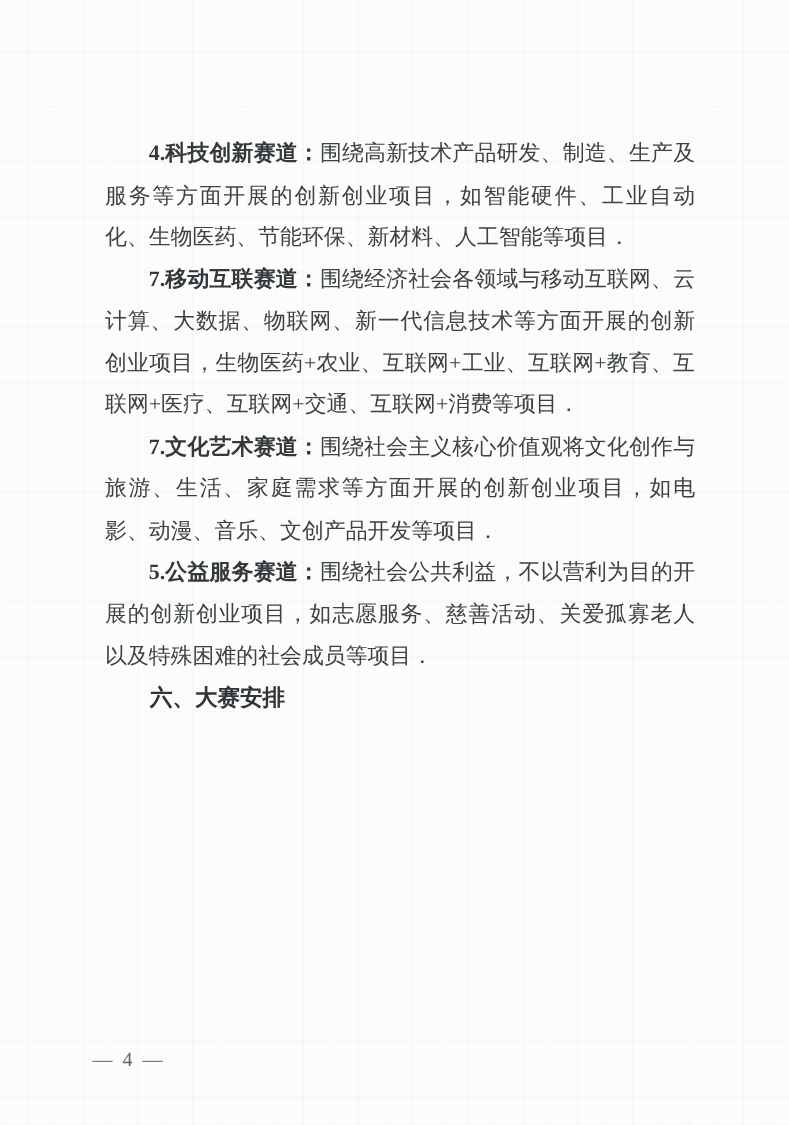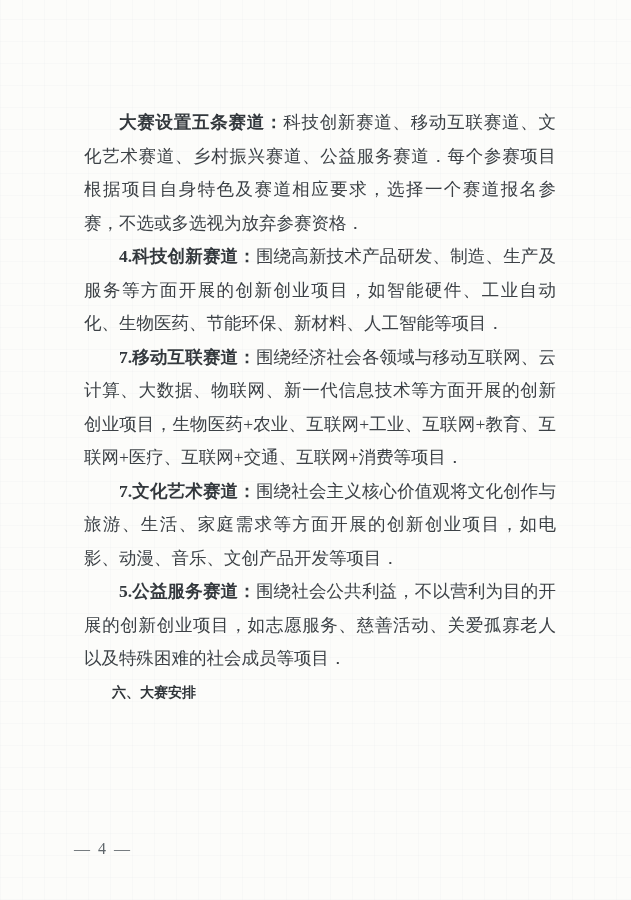--- a/index.html
+++ b/index.html
@@ -39,41 +39,38 @@
   }
   .lead {
     font-weight: bold;
     color: #33383d;
   }
   .section-heading {
     margin: 0;
     text-indent: 2em;
     font-weight: bold;
     color: #2f3439;
-    font-size: 14px;
+    font-size: 18px;
     line-height: 33.5px;
   }
   .page-number {
     position: absolute;
     left: 74px;
     top: 840px;
     color: #5f666b;
     font-size: 16px;
     letter-spacing: 2px;
   }
 </style>
 </head>
 <body>
 
 <div class="page">
   <div class="content">
 
-    <p>
-      <span class="lead">大赛设置五条赛道：</span><span>科技创新赛道、移动互联赛道、文化艺术赛道、乡村振兴赛道、公益服务赛道．每个参赛项目根据项目自身特色及赛道相应要求，选择一个赛道报名参赛，不选或多选视为放弃参赛资格．</span>
-    </p>
 
     <p>
       <span class="lead">4.科技创新赛道：</span><span>围绕高新技术产品研发、制造、生产及服务等方面开展的创新创业项目，如智能硬件、工业自动化、生物医药、节能环保、新材料、人工智能等项目．</span>
     </p>
 
     <p>
       <span class="lead">7.移动互联赛道：</span><span>围绕经济社会各领域与移动互联网、云计算、大数据、物联网、新一代信息技术等方面开展的创新创业项目，生物医药+农业、互联网+工业、互联网+教育、互联网+医疗、互联网+交通、互联网+消费等项目．</span>
     </p>
 
     <p>

